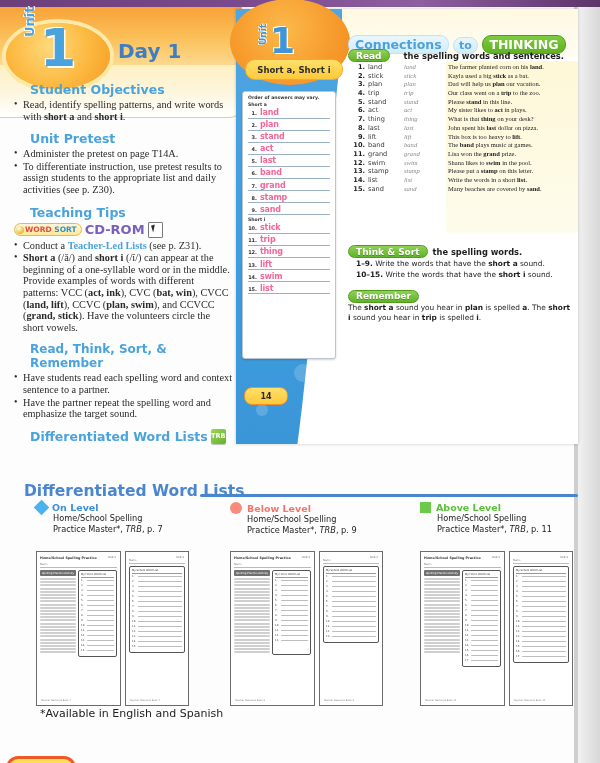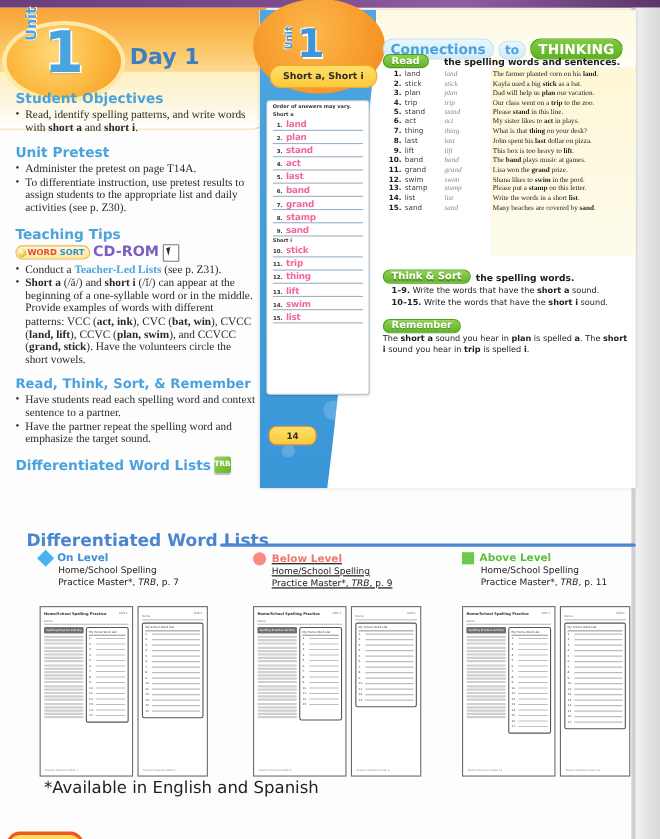--- a/index.html
+++ b/index.html
@@ -33,21 +33,21 @@
     transform:rotate(-90deg);transform-origin:left top;
     text-shadow:0.7px 0.7px 0 #ffffff, -0.7px -0.7px 0 #ffffff;}
   .unitNum{position:absolute;left:40px;top:15px;
     font-family:"DejaVu Sans", sans-serif;font-weight:bold;font-size:52px;line-height:52px;
     color:#4aa3dd;text-shadow:1.5px 1.5px 0 #ffffff,-1.2px -1.2px 0 #ffffff,0 2px 2px rgba(0,0,0,.12);}
   .dayTitle{position:absolute;left:118px;top:32px;font-weight:bold;font-size:20px;color:#3f7fc1;
     font-family:"DejaVu Sans", sans-serif;}
 
   
   .lcol{position:absolute;left:14px;top:82px;width:218px;}
-  h3.sec{margin:0 0 2px 0;color:#4aa3dd;font-size:12.5px;font-weight:bold;
+  h3.sec{margin:0 0 2px 16px;color:#4aa3dd;font-size:12.5px;font-weight:bold;
     font-family:"DejaVu Sans", sans-serif;}
   h3.sec.tight{font-size:12px;}
   .bul{margin:0 0 0 0;padding:0;list-style:none;}
   .bul li{position:relative;padding-left:9px;margin-bottom:1px;
     font-family:"Liberation Serif", serif;font-size:10.3px;line-height:11.6px;color:#2a2a2a;}
   .bul li:before{content:"•";position:absolute;left:0;top:-1px;font-size:10px;color:#2a2a2a;}
   .bul b{font-weight:bold;}
   .blk{margin-bottom:9px;}
   .cdrom{display:flex;align-items:center;gap:3px;margin:2px 0 2px 0;}
   .wsbadge{display:inline-block;background:linear-gradient(180deg,#fff6d8,#ffe89a);
@@ -168,21 +168,21 @@
     font-family:"DejaVu Sans", sans-serif;border-radius:1px;}
   .shPara{height:2px;background:#cfcfcf;margin-bottom:1.2px;border-radius:1px;}
   .shListBox{flex:1;border:.7px solid #555;border-radius:2px;padding:2px 2px;}
   .shListHdr{font-size:2.6px;color:#333;border-bottom:.5px solid #999;margin-bottom:1.5px;padding-bottom:.5px;
     font-family:"DejaVu Sans", sans-serif;}
   .shItem{display:flex;align-items:center;gap:1.5px;margin-bottom:2px;}
   .shNum{font-size:2.6px;color:#444;width:4px;font-family:"DejaVu Sans", sans-serif;}
   .shLine{flex:1;height:1.6px;background:#bdbdbd;border-radius:1px;}
   .shFoot{position:absolute;left:4px;bottom:3px;font-size:2.4px;color:#888;font-family:"DejaVu Sans", sans-serif;}
   .shRule{position:absolute;right:4px;top:4px;font-size:2.6px;color:#555;font-family:"DejaVu Sans", sans-serif;}
-  .avail{position:absolute;left:40px;top:707px;font-family:"DejaVu Sans", sans-serif;font-size:15px;color:#222;}
+  .avail{position:absolute;left:40px;top:707px;font-family:"DejaVu Sans", sans-serif;font-size:11px;color:#222;}
   .folio{position:absolute;left:6px;top:728px;width:64px;height:24px;border-radius:12px;
     background:linear-gradient(180deg,#ffdf60,#fcc72f);border:3px solid #f05a22;
     display:flex;align-items:center;justify-content:center;
     font-family:"DejaVu Sans", sans-serif;font-weight:bold;font-size:11px;color:#333;margin-top:28px;}
   .bottomWash{position:absolute;left:0;top:455px;width:600px;height:308px;
     background:linear-gradient(180deg,#ffffff 0%,#fbfcfe 60%,#eef4fb 100%);z-index:-1;}
 </style>
 </head>
 <body>
 
@@ -636,21 +636,21 @@
             <div class="shItem">
               <span class="shNum">15.</span>
               <span class="shLine"></span>
             </div>
           </div>
       </div>
       <div class="shFoot">Teacher Resource Book   7</div>
     </div>
   </div>
 
-  <div class="lvl" style="left:230px;text-decoration:underline;">
+  <div class="lvl" style="left:230px;">
     <div class="hdr">
       <span class="cir"></span>
       <span class="lvlName bl">Below Level</span>
     </div>
     <div class="lvlSub">
       <div>Home/School Spelling</div>
       <div>Practice Master*, <i>TRB</i>, p. 9</div>
     </div>
   </div>
   <div class="thumbs" style="left:230px;top:551px;">

